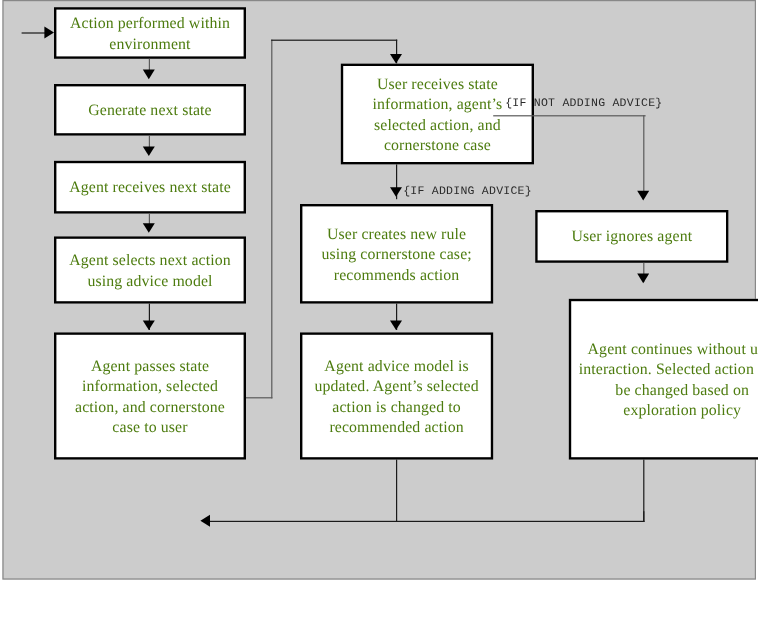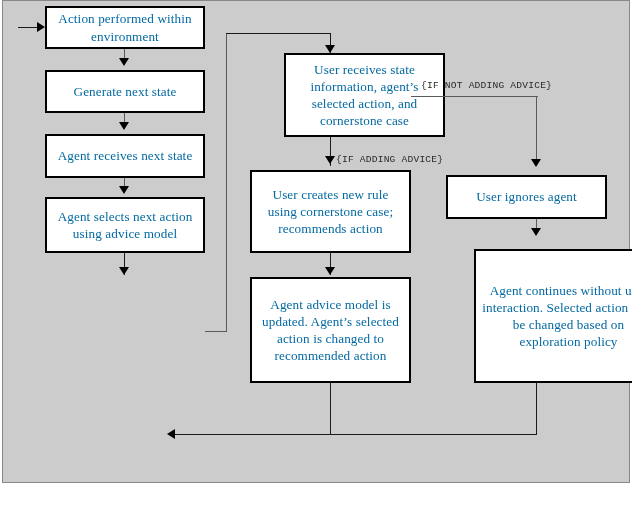--- a/index.html
+++ b/index.html
@@ -35,21 +35,21 @@
   
   .node {
     position: absolute;
     background: #ffffff;
     border: 2.5px solid #000000;
     box-sizing: border-box;
     display: flex;
     align-items: center;
     justify-content: center;
     text-align: center;
-    color: #0369a1;
+    color: #4d7c0f;
     font-size: 13.2px;
     line-height: 1.30;
     padding: 2px 5px;
     letter-spacing: 0.1px;
   }
   .node > span { display: block; width: 100%; }
 
   
   .line-v {
     position: absolute;
@@ -144,20 +144,23 @@
     <div class="line-thin-v" style="left:121px; top:177px; height:13px;"></div>
     <div class="arrow-down" style="left:116px; top:185px;"></div>
 
     <div class="node" style="left:42px; top:196px; width:160px; height:56px;">
       <span>Agent selects next action using advice model</span>
     </div>
 
     <div class="line-v" style="left:121px; top:252px; height:22px;"></div>
     <div class="arrow-down" style="left:116px; top:266px;"></div>
 
+    <div class="node" style="left:42px; top:276px; width:160px; height:106px;">
+      <span>Agent passes state information, selected action, and cornerstone case to user</span>
+    </div>
 
     <div class="line-thin-h" style="left:202px; top:330px; width:22px;"></div>
     <div class="line-thin-v" style="left:223px; top:32px; height:299px;"></div>
     <div class="line-h" style="left:223px; top:32px; width:105px;"></div>
     <div class="line-v" style="left:327px; top:32px; height:20px;"></div>
     <div class="arrow-down" style="left:322px; top:44px;"></div>
 
 
     <div class="node" style="left:247px; top:52px; width:161px; height:84px;margin-left:34px;">
       <span>User receives state information, agent’s selected action, and cornerstone case</span>

